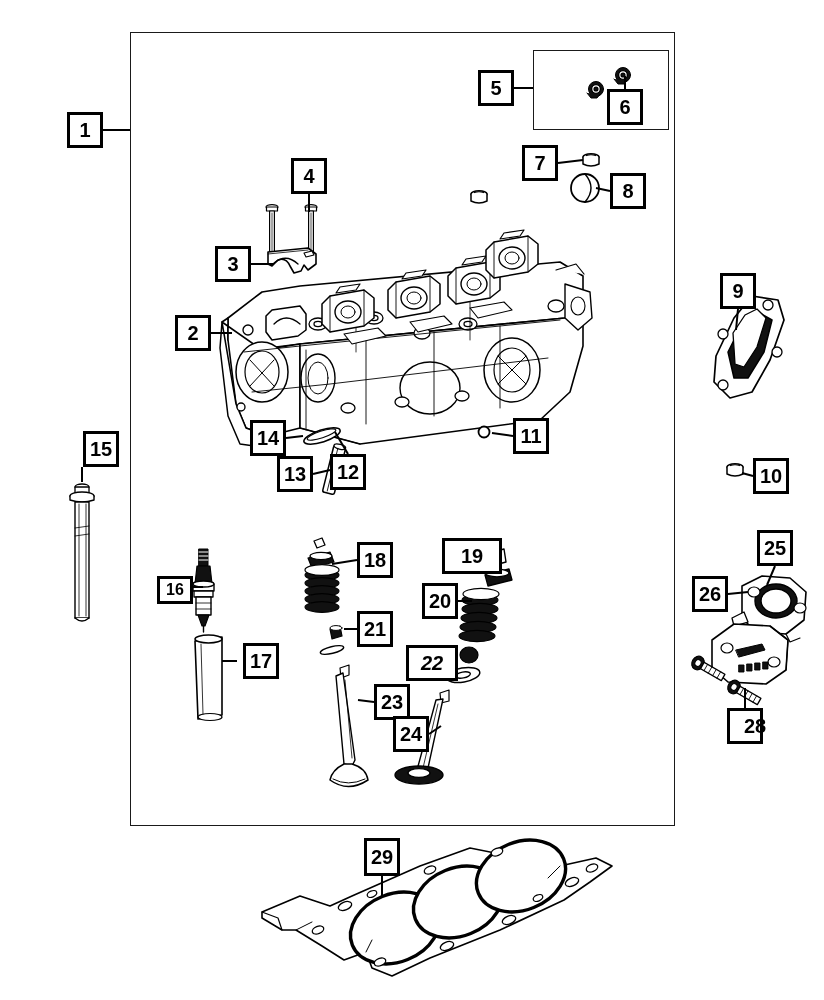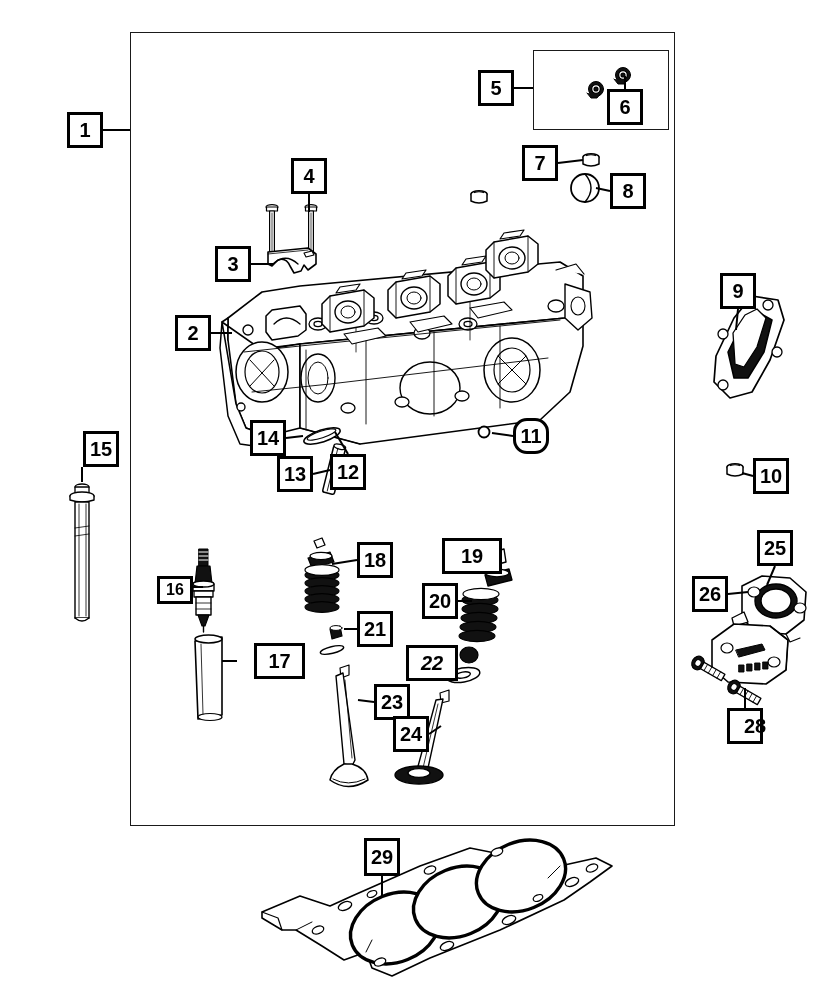--- a/index.html
+++ b/index.html
@@ -396,27 +396,27 @@
       <div class="callout" style="left: 67px; top: 112px; width: 36px; height: 36px; font-size: 20px;">1</div>
       <div class="callout" style="left: 175px; top: 315px; width: 36px; height: 36px; font-size: 20px;">2</div>
       <div class="callout" style="left: 215px; top: 246px; width: 36px; height: 36px; font-size: 20px;">3</div>
       <div class="callout" style="left: 291px; top: 158px; width: 36px; height: 36px; font-size: 20px;">4</div>
       <div class="callout" style="left: 478px; top: 70px; width: 36px; height: 36px; font-size: 20px;">5</div>
       <div class="callout" style="left: 607px; top: 89px; width: 36px; height: 36px; font-size: 20px;">6</div>
       <div class="callout" style="left: 522px; top: 145px; width: 36px; height: 36px; font-size: 20px;">7</div>
       <div class="callout" style="left: 610px; top: 173px; width: 36px; height: 36px; font-size: 20px;">8</div>
       <div class="callout" style="left: 720px; top: 273px; width: 36px; height: 36px; font-size: 20px;">9</div>
       <div class="callout" style="left: 753px; top: 458px; width: 36px; height: 36px; font-size: 20px;">10</div>
-      <div class="callout" style="left: 513px; top: 418px; width: 36px; height: 36px; font-size: 20px; border-radius: 14px;">11</div>
+      <div class="callout" style="left: 513px; top: 418px; width: 36px; height: 36px; font-size: 20px;">11</div>
       <div class="callout" style="left: 330px; top: 454px; width: 36px; height: 36px; font-size: 20px;">12</div>
       <div class="callout" style="left: 277px; top: 456px; width: 36px; height: 36px; font-size: 20px;">13</div>
       <div class="callout" style="left: 250px; top: 420px; width: 36px; height: 36px; font-size: 20px;">14</div>
       <div class="callout" style="left: 64px; top: 431px; width: 36px; height: 36px; font-size: 20px; margin-left: 19px;">15</div>
       <div class="callout" style="left: 157px; top: 576px; width: 36px; height: 28px; font-size: 16px;">16</div>
-      <div class="callout" style="left: 254px; top: 643px; width: 51px; height: 36px; font-size: 20px;">17</div>
+      <div class="callout" style="left: 243px; top: 643px; width: 36px; height: 36px; font-size: 20px;">17</div>
       <div class="callout" style="left: 357px; top: 542px; width: 36px; height: 36px; font-size: 20px;">18</div>
       <div class="callout" style="left: 442px; top: 538px; width: 60px; height: 36px; font-size: 20px;">19</div>
       <div class="callout" style="left: 422px; top: 583px; width: 36px; height: 36px; font-size: 20px;">20</div>
       <div class="callout" style="left: 357px; top: 611px; width: 36px; height: 36px; font-size: 20px;">21</div>
       <div class="callout" style="left: 406px; top: 645px; width: 52px; height: 36px; font-size: 20px; font-style: italic;">22</div>
       <div class="callout" style="left: 374px; top: 684px; width: 36px; height: 36px; font-size: 20px;">23</div>
       <div class="callout" style="left: 393px; top: 716px; width: 36px; height: 36px; font-size: 20px;">24</div>
       <div class="callout" style="left: 757px; top: 530px; width: 36px; height: 36px; font-size: 20px;">25</div>
       <div class="callout" style="left: 692px; top: 576px; width: 36px; height: 36px; font-size: 20px;">26</div>
       <div class="callout" style="left: 727px; top: 708px; width: 36px; height: 36px; font-size: 20px; padding-left: 20px;">28</div>

